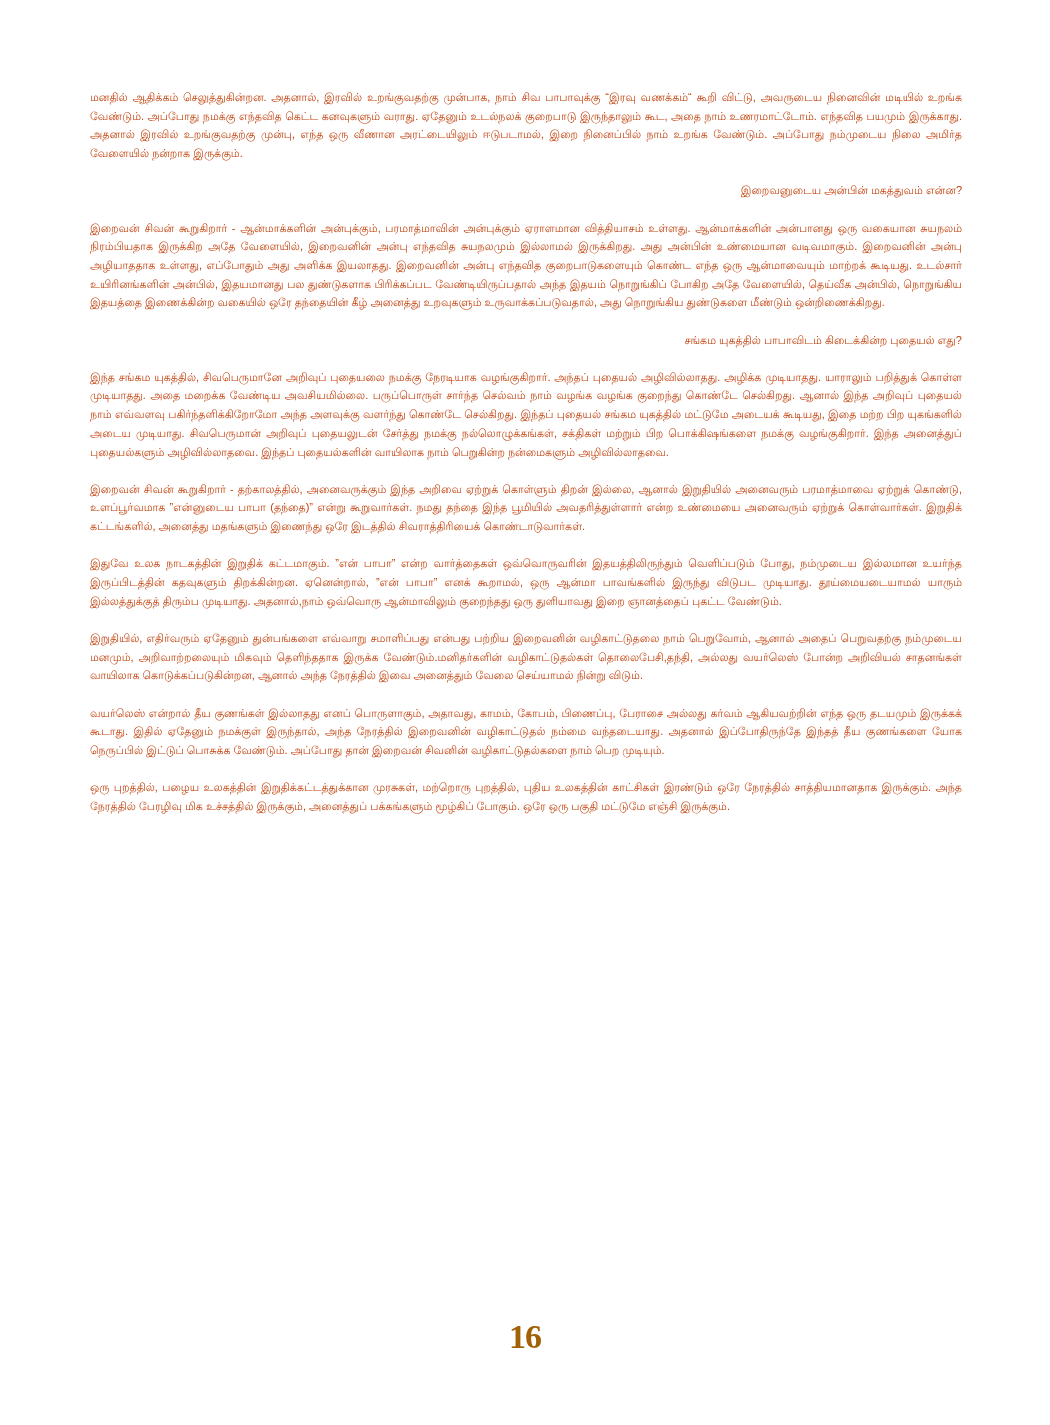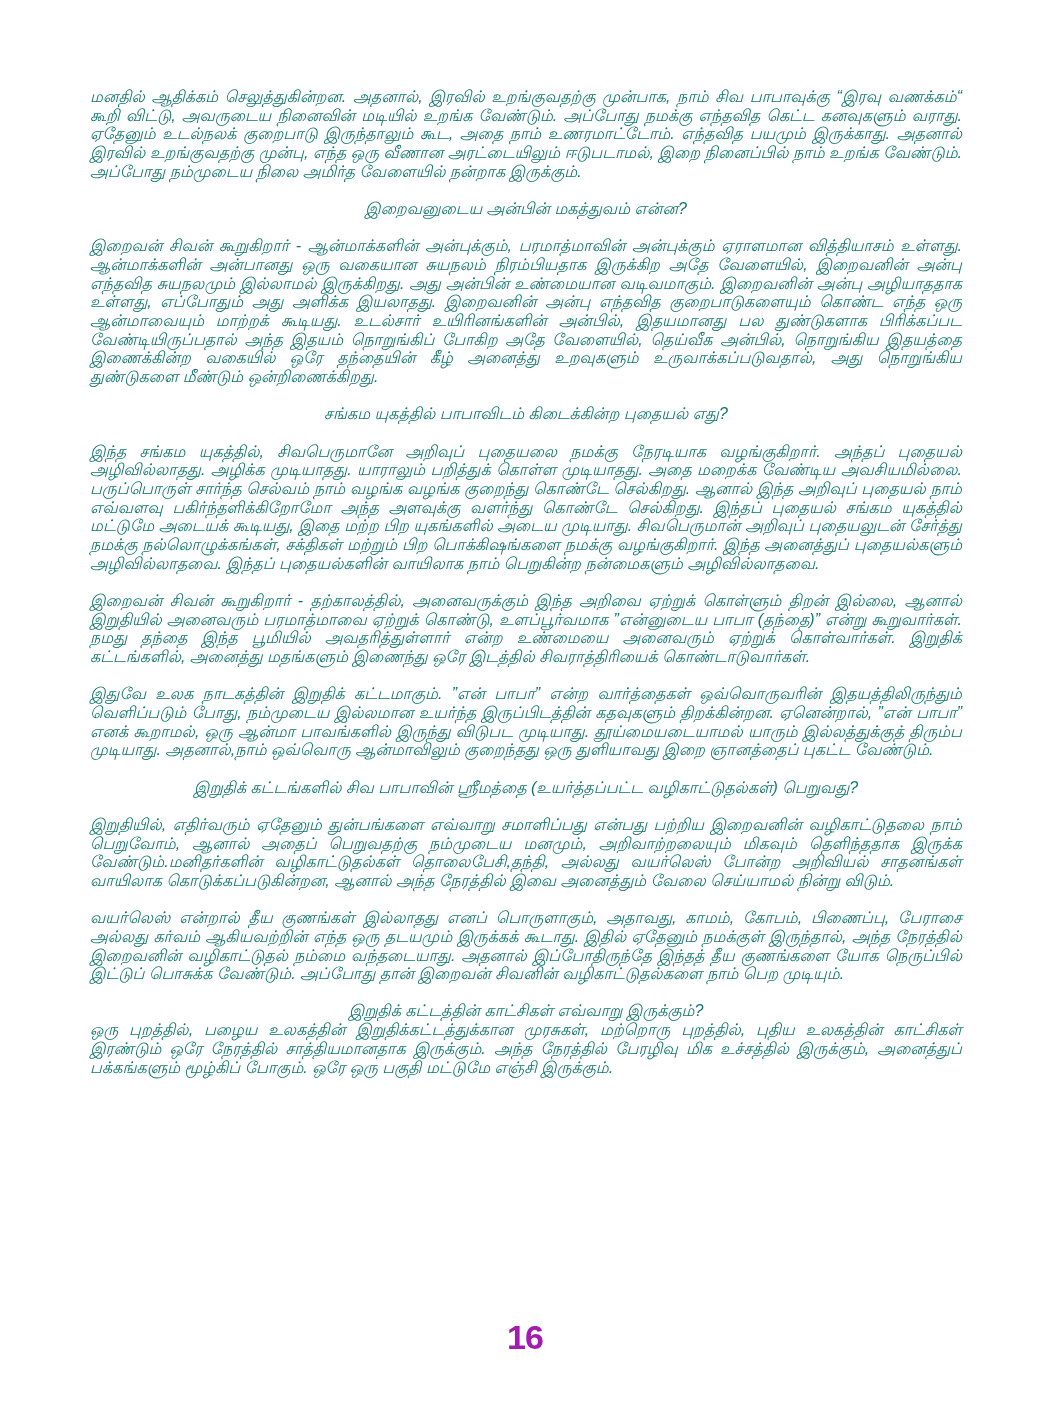--- a/index.html
+++ b/index.html
@@ -12,61 +12,58 @@
       height: 1425px;
       position: relative;
       overflow: hidden;
     }
     .page {
       position: absolute;
       left: 90px;
       top: 88px;
       width: 872px;
       font-family: "Liberation Sans", "DejaVu Sans", sans-serif;
-      font-size: 16px;
+      font-size: 11px;
       line-height: 18.7px;
-      color: #0f766e;
-      font-style: italic;
+      color: #c2410c;
     }
     .para {
       margin: 0 0 18.5px 0;
       text-align: justify;
       text-align-last: left;
     }
     .question {
       margin: 0 0 18.5px 0;
-      text-align: center;
+      text-align: right;
     }
     .question.tight {
       margin-bottom: 0;
     }
     .page-number {
       position: absolute;
       left: 0;
       width: 1050px;
       top: 1318px;
       text-align: center;
-      font-family: Liberation Sans, sans-serif;
+      font-family: Liberation Serif, serif;
       font-weight: bold;
       font-size: 34px;
-      color: #a21caf;
+      color: #a16207;
       letter-spacing: -1px;
     }
   </style>
 </head>
 <body>
 
 <div class="page">
   <p class="para">மனதில் ஆதிக்கம் செலுத்துகின்றன. அதனால், இரவில் உறங்குவதற்கு முன்பாக, நாம் சிவ பாபாவுக்கு “இரவு வணக்கம்“ கூறி விட்டு, அவருடைய நினைவின் மடியில் உறங்க வேண்டும். அப்போது நமக்கு எந்தவித கெட்ட கனவுகளும் வராது. ஏதேனும் உடல்நலக் குறைபாடு இருந்தாலும் கூட, அதை நாம் உணரமாட்டோம். எந்தவித பயமும் இருக்காது. அதனால் இரவில் உறங்குவதற்கு முன்பு, எந்த ஒரு வீணான அரட்டையிலும் ஈடுபடாமல், இறை நினைப்பில் நாம் உறங்க வேண்டும். அப்போது நம்முடைய நிலை அமிர்த வேளையில் நன்றாக இருக்கும்.</p>
   <p class="question">இறைவனுடைய அன்பின் மகத்துவம் என்ன?</p>
   <p class="para">இறைவன் சிவன் கூறுகிறார் - ஆன்மாக்களின் அன்புக்கும், பரமாத்மாவின் அன்புக்கும் ஏராளமான வித்தியாசம் உள்ளது. ஆன்மாக்களின் அன்பானது ஒரு வகையான சுயநலம் நிரம்பியதாக இருக்கிற அதே வேளையில், இறைவனின் அன்பு எந்தவித சுயநலமும் இல்லாமல் இருக்கிறது. அது அன்பின் உண்மையான வடிவமாகும். இறைவனின் அன்பு அழியாததாக உள்ளது, எப்போதும் அது அளிக்க இயலாதது. இறைவனின் அன்பு எந்தவித குறைபாடுகளையும் கொண்ட எந்த ஒரு ஆன்மாவையும் மாற்றக் கூடியது. உடல்சார் உயிரினங்களின் அன்பில், இதயமானது பல துண்டுகளாக பிரிக்கப்பட வேண்டியிருப்பதால் அந்த இதயம் நொறுங்கிப் போகிற அதே வேளையில், தெய்வீக அன்பில், நொறுங்கிய இதயத்தை இணைக்கின்ற வகையில் ஒரே தந்தையின் கீழ் அனைத்து உறவுகளும் உருவாக்கப்படுவதால், அது நொறுங்கிய துண்டுகளை மீண்டும் ஒன்றிணைக்கிறது.</p>
   <p class="question">சங்கம யுகத்தில் பாபாவிடம் கிடைக்கின்ற புதையல் எது?</p>
   <p class="para">இந்த சங்கம யுகத்தில், சிவபெருமானே அறிவுப் புதையலை நமக்கு நேரடியாக வழங்குகிறார். அந்தப் புதையல் அழிவில்லாதது. அழிக்க முடியாதது. யாராலும் பறித்துக் கொள்ள முடியாதது. அதை மறைக்க வேண்டிய அவசியமில்லை. பருப்பொருள் சார்ந்த செல்வம் நாம் வழங்க வழங்க குறைந்து கொண்டே செல்கிறது. ஆனால் இந்த அறிவுப் புதையல் நாம் எவ்வளவு பகிர்ந்தளிக்கிறோமோ அந்த அளவுக்கு வளர்ந்து கொண்டே செல்கிறது. இந்தப் புதையல் சங்கம யுகத்தில் மட்டுமே அடையக் கூடியது, இதை மற்ற பிற யுகங்களில் அடைய முடியாது. சிவபெருமான் அறிவுப் புதையலுடன் சேர்த்து நமக்கு நல்லொழுக்கங்கள், சக்திகள் மற்றும் பிற பொக்கிஷங்களை நமக்கு வழங்குகிறார். இந்த அனைத்துப் புதையல்களும் அழிவில்லாதவை. இந்தப் புதையல்களின் வாயிலாக நாம் பெறுகின்ற நன்மைகளும் அழிவில்லாதவை.</p>
   <p class="para">இறைவன் சிவன் கூறுகிறார் - தற்காலத்தில், அனைவருக்கும் இந்த அறிவை ஏற்றுக் கொள்ளும் திறன் இல்லை, ஆனால் இறுதியில் அனைவரும் பரமாத்மாவை ஏற்றுக் கொண்டு, உளப்பூர்வமாக ”என்னுடைய பாபா (தந்தை)” என்று கூறுவார்கள். நமது தந்தை இந்த பூமியில் அவதரித்துள்ளார் என்ற உண்மையை அனைவரும் ஏற்றுக் கொள்வார்கள். இறுதிக் கட்டங்களில், அனைத்து மதங்களும் இணைந்து ஒரே இடத்தில் சிவராத்திரியைக் கொண்டாடுவார்கள்.</p>
   <p class="para">இதுவே உலக நாடகத்தின் இறுதிக் கட்டமாகும். ”என் பாபா” என்ற வார்த்தைகள் ஒவ்வொருவரின் இதயத்திலிருந்தும் வெளிப்படும் போது, நம்முடைய இல்லமான உயர்ந்த இருப்பிடத்தின் கதவுகளும் திறக்கின்றன. ஏனென்றால், ”என் பாபா” எனக் கூறாமல், ஒரு ஆன்மா பாவங்களில் இருந்து விடுபட முடியாது. தூய்மையடையாமல் யாரும் இல்லத்துக்குத் திரும்ப முடியாது. அதனால்,நாம் ஒவ்வொரு ஆன்மாவிலும் குறைந்தது ஒரு துளியாவது இறை ஞானத்தைப் புகட்ட வேண்டும்.</p>
-  <p class="question">இறுதிக் கட்டங்களில் சிவ பாபாவின் ஸ்ரீமத்தை (உயர்த்தப்பட்ட வழிகாட்டுதல்கள்) பெறுவது?</p>
   <p class="para">இறுதியில், எதிர்வரும் ஏதேனும் துன்பங்களை எவ்வாறு சமாளிப்பது என்பது பற்றிய இறைவனின் வழிகாட்டுதலை நாம் பெறுவோம், ஆனால் அதைப் பெறுவதற்கு நம்முடைய மனமும், அறிவாற்றலையும் மிகவும் தெளிந்ததாக இருக்க வேண்டும்.மனிதர்களின் வழிகாட்டுதல்கள் தொலைபேசி,தந்தி, அல்லது வயர்லெஸ் போன்ற அறிவியல் சாதனங்கள் வாயிலாக கொடுக்கப்படுகின்றன, ஆனால் அந்த நேரத்தில் இவை அனைத்தும் வேலை செய்யாமல் நின்று விடும்.</p>
   <p class="para">வயர்லெஸ் என்றால் தீய குணங்கள் இல்லாதது எனப் பொருளாகும், அதாவது, காமம், கோபம், பிணைப்பு, பேராசை அல்லது கர்வம் ஆகியவற்றின் எந்த ஒரு தடயமும் இருக்கக் கூடாது. இதில் ஏதேனும் நமக்குள் இருந்தால், அந்த நேரத்தில் இறைவனின் வழிகாட்டுதல் நம்மை வந்தடையாது. அதனால் இப்போதிருந்தே இந்தத் தீய குணங்களை யோக நெருப்பில் இட்டுப் பொசுக்க வேண்டும். அப்போது தான் இறைவன் சிவனின் வழிகாட்டுதல்களை நாம் பெற முடியும்.</p>
-  <p class="question tight">இறுதிக் கட்டத்தின் காட்சிகள் எவ்வாறு இருக்கும்?</p>
   <p class="para">ஒரு புறத்தில், பழைய உலகத்தின் இறுதிக்கட்டத்துக்கான முரசுகள், மற்றொரு புறத்தில், புதிய உலகத்தின் காட்சிகள் இரண்டும் ஒரே நேரத்தில் சாத்தியமானதாக இருக்கும். அந்த நேரத்தில் பேரழிவு மிக உச்சத்தில் இருக்கும், அனைத்துப் பக்கங்களும் மூழ்கிப் போகும். ஒரே ஒரு பகுதி மட்டுமே எஞ்சி இருக்கும்.</p>
 </div>
 
 <div class="page-number">16</div>
 
 </body></html>

